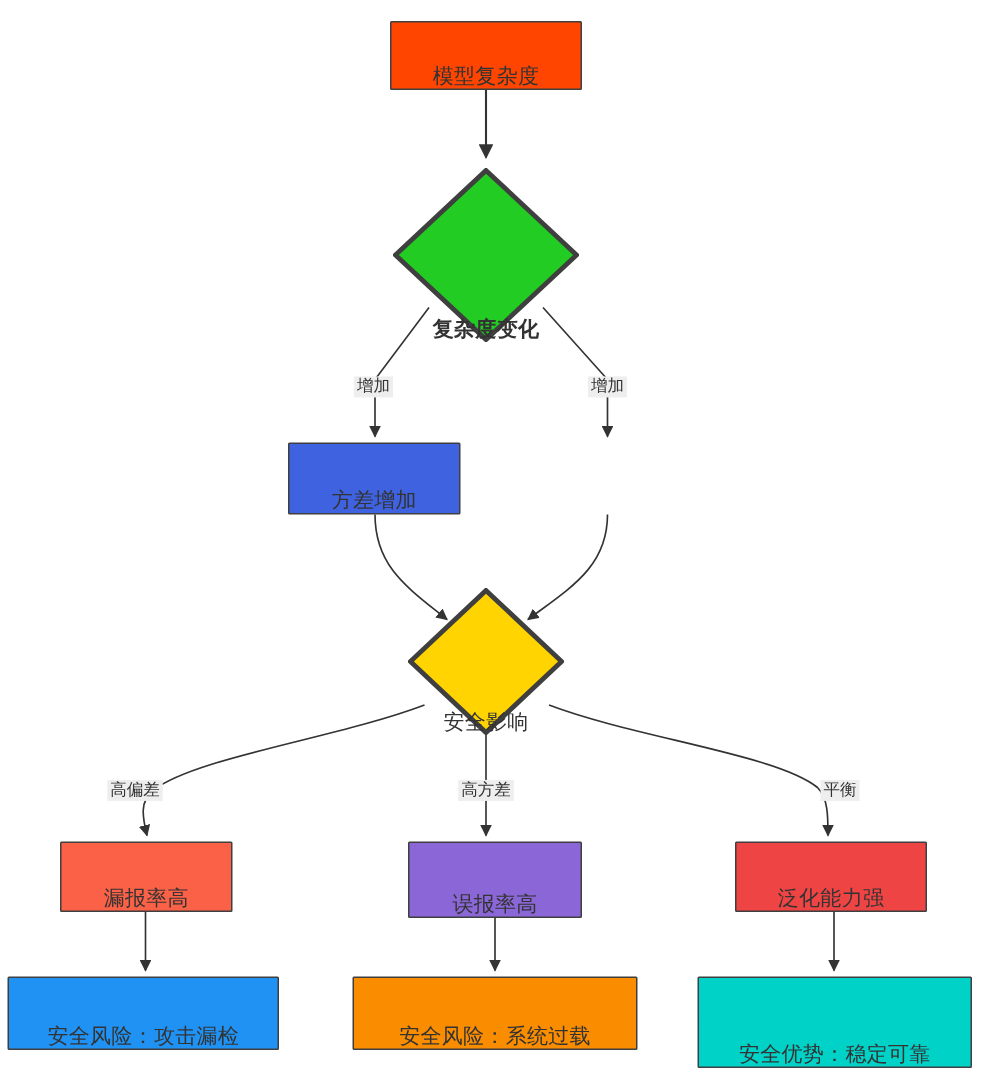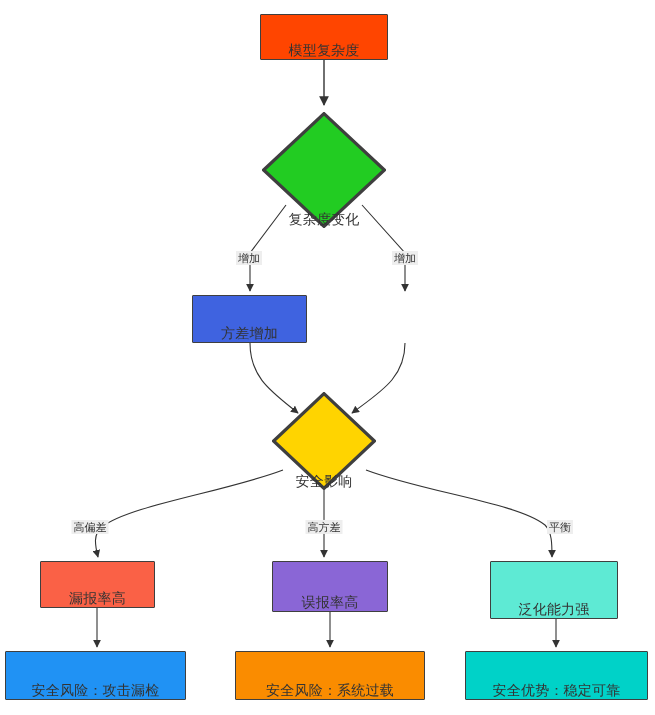--- a/index.html
+++ b/index.html
@@ -102,21 +102,21 @@
 
     <path d="M 330,608 L 330,647" fill="none" stroke="#333333" stroke-width="1.1" marker-end="url(#arrow)"></path>
 
     <path d="M 556,608 L 556,647" fill="none" stroke="#333333" stroke-width="1.1" marker-end="url(#arrow)"></path>
   </svg>
 
   <div class="node rect" style="left: 260px; top: 14px; width: 128px; height: 46px; background: rgb(255, 69, 0); border-color: rgb(63, 63, 63);">
     <span>模型复杂度</span>
   </div>
 
-  <div class="node diamond-wrap" style="left: 262px; top: 112px; width: 124px; height: 116px;">
+  <div class="node diamond-wrap" style="left: 262px; top: 112px; width: 124px; height: 116px; font-weight: bold;">
     <svg class="diamond-shape" viewBox="0 0 124 116" preserveAspectRatio="none">
       <polygon points="62,1.6 122.4,58 62,114.4 1.6,58" stroke="#3f3f3f" stroke-width="3.2" fill="#22cc22"></polygon>
     </svg>
     <span class="diamond-label">复杂度变化</span>
   </div>
 
   <div class="node rect" style="left: 192px; top: 295px; width: 115px; height: 48px; background: rgb(63, 99, 224); border-color: rgb(63, 63, 63);">
     <span>方差增加</span>
   </div>
 
@@ -129,33 +129,33 @@
   </div>
 
   <div class="node rect" style="left: 40px; top: 561px; width: 115px; height: 47px; background: rgb(250, 97, 70); border-color: rgb(63, 63, 63);">
     <span>漏报率高</span>
   </div>
 
   <div class="node rect" style="left: 272px; top: 561px; width: 116px; height: 51px; background: rgb(138, 102, 214); border-color: rgb(63, 63, 63);">
     <span>误报率高</span>
   </div>
 
-  <div class="node rect" style="left: 490px; top: 561px; width: 128px; height: 58px; background: #5eead4; border-color: rgb(63, 63, 63);">
+  <div class="node rect" style="left: 490px; top: 561px; width: 128px; height: 47px; background: #ef4444; border-color: rgb(63, 63, 63);">
     <span>泛化能力强</span>
   </div>
 
   <div class="node rect" style="left: 5px; top: 651px; width: 181px; height: 49px; background: rgb(32, 146, 244); border-color: rgb(63, 63, 63);">
     <span>安全风险：攻击漏检</span>
   </div>
 
   <div class="node rect" style="left: 235px; top: 651px; width: 190px; height: 49px; background: rgb(250, 140, 0); border-color: rgb(63, 63, 63);">
     <span>安全风险：系统过载</span>
   </div>
 
-  <div class="node rect" style="left: 465px; top: 651px; width: 183px; height: 49px; background: rgb(0, 210, 200); border-color: rgb(63, 63, 63);">
+  <div class="node rect" style="left: 465px; top: 651px; width: 183px; height: 61px; background: rgb(0, 210, 200); border-color: rgb(63, 63, 63);">
     <span>安全优势：稳定可靠</span>
   </div>
 
   <div class="edge-label" style="left: 249px; top: 258px; background: rgb(238, 238, 238);"><span>增加</span></div>
   <div class="edge-label" style="left: 405px; top: 258px; background: rgb(238, 238, 238);"><span>增加</span></div>
   <div class="edge-label" style="left: 90px; top: 527px; background: rgb(238, 238, 238);"><span>高偏差</span></div>
   <div class="edge-label" style="left: 324px; top: 527px; background: rgb(238, 238, 238);"><span>高方差</span></div>
   <div class="edge-label" style="left: 560px; top: 527px; background: rgb(238, 238, 238);"><span>平衡</span></div>
 
 </div>

